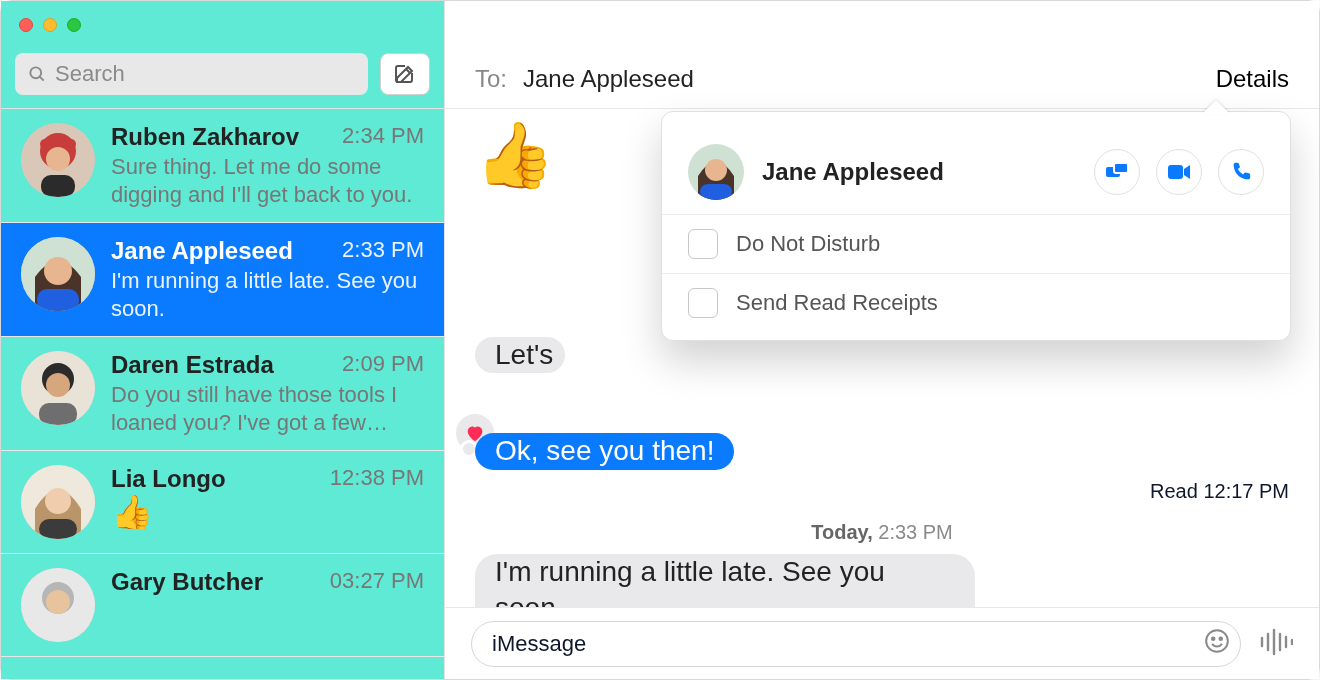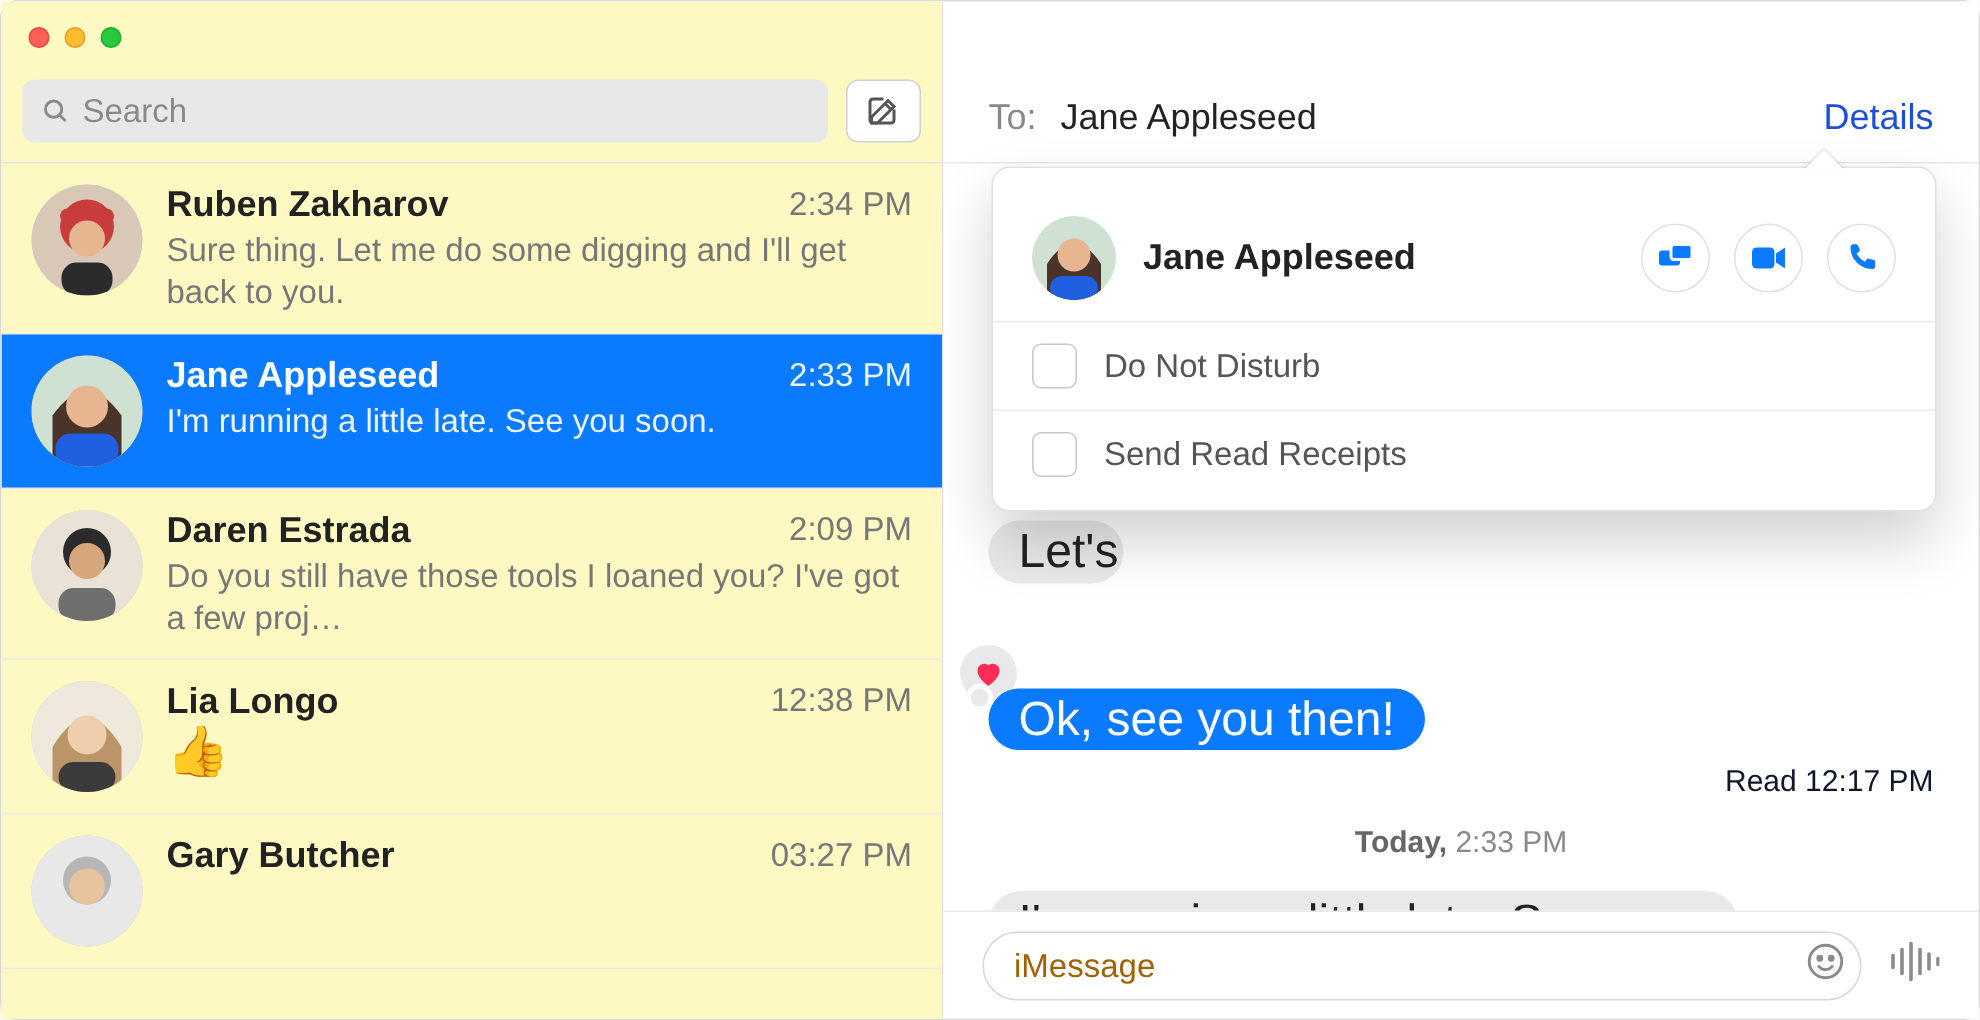--- a/index.html
+++ b/index.html
@@ -8,24 +8,24 @@
     width: 1320px; height: 680px;
     background: #fff;
     border: 1px solid #d9d9d9;
     border-radius: 12px;
     display: flex;
     position: relative;
     box-shadow: 0 8px 30px rgba(0,0,0,0.1);
   }
   
   .sidebar {
-    width: 628px; height: 100%;
+    width: 444px; height: 100%;
     border-right: 1px solid #e3e3e3;
     display: flex; flex-direction: column;
-    background: #fef9c3;
+    background: #5eead4;
   }
   .titlebar {
     height: 48px;
     display: flex; align-items: center;
     padding-left: 18px;
     gap: 10px;
   }
   .tl-dot { width: 14px; height: 14px; border-radius: 50%; }
   .tl-close { background: #ff5f57; border:1px solid #e24640; }
   .tl-min   { background: #febc2e; border:1px solid #dfa023; }
@@ -93,37 +93,36 @@
     height: 60px; margin-top:48px;
     border-bottom:1px solid #e8e8e8;
     display:flex; align-items:center;
     padding: 0 30px;
     gap: 16px;
     font-size:24px;
   }
   .header .to-label { color:#888; }
   .header .to-name { color:#222; }
   .header .spacer { flex:1; }
-  .details-link { color:#1d4ed8; cursor:pointer; }
+  .details-link { color:#000000; cursor:pointer; }
 
   .thread {
     flex:1; position:relative;
     padding: 14px 30px 14px 30px;
     overflow:hidden;
   }
   .bubble {
     max-width: 520px;
     padding: 0 20px;
     border-radius: 22px;
-    font-size:32px;
+    font-size:28px;
     color:#222;
     background:#e9e9eb;
     position:relative;
     line-height:1.3;
-    margin-top:10px;
   }
   .bubble.out {
     background:#0a7bff; color:#fff;
     margin-left:auto;
   }
   .bubble.in { margin-right:auto; }
   .big-emoji { font-size:64px; line-height:1; }
   .meta-right { text-align:right; color:#0f172a; font-size:20px; margin-top:4px; }
   .ts-center { text-align:center; color:#8a8a8a; font-size:20px; margin:18px 0 10px; }
   .ts-center b { color:#666; font-weight:600; }
@@ -146,21 +145,21 @@
     height: 72px;
     border-top:1px solid #e8e8e8;
     display:flex; align-items:center;
     padding: 0 26px;
     gap: 18px;
   }
   .msg-input {
     flex:1; height:46px;
     border:1px solid #d6d6d6; border-radius:23px;
     padding: 0 50px 0 20px;
-    color:#a16207; font-size:22px;
+    color:#0f172a; font-size:22px;
     display:flex; align-items:center;
     position:relative;
   }
   .msg-input .emoji-btn {
     position:absolute; right:10px; top:50%; transform:translateY(-50%);
     color:#8a8a8a;
   }
   .voice-btn { color:#8a8a8a; }
 
   

